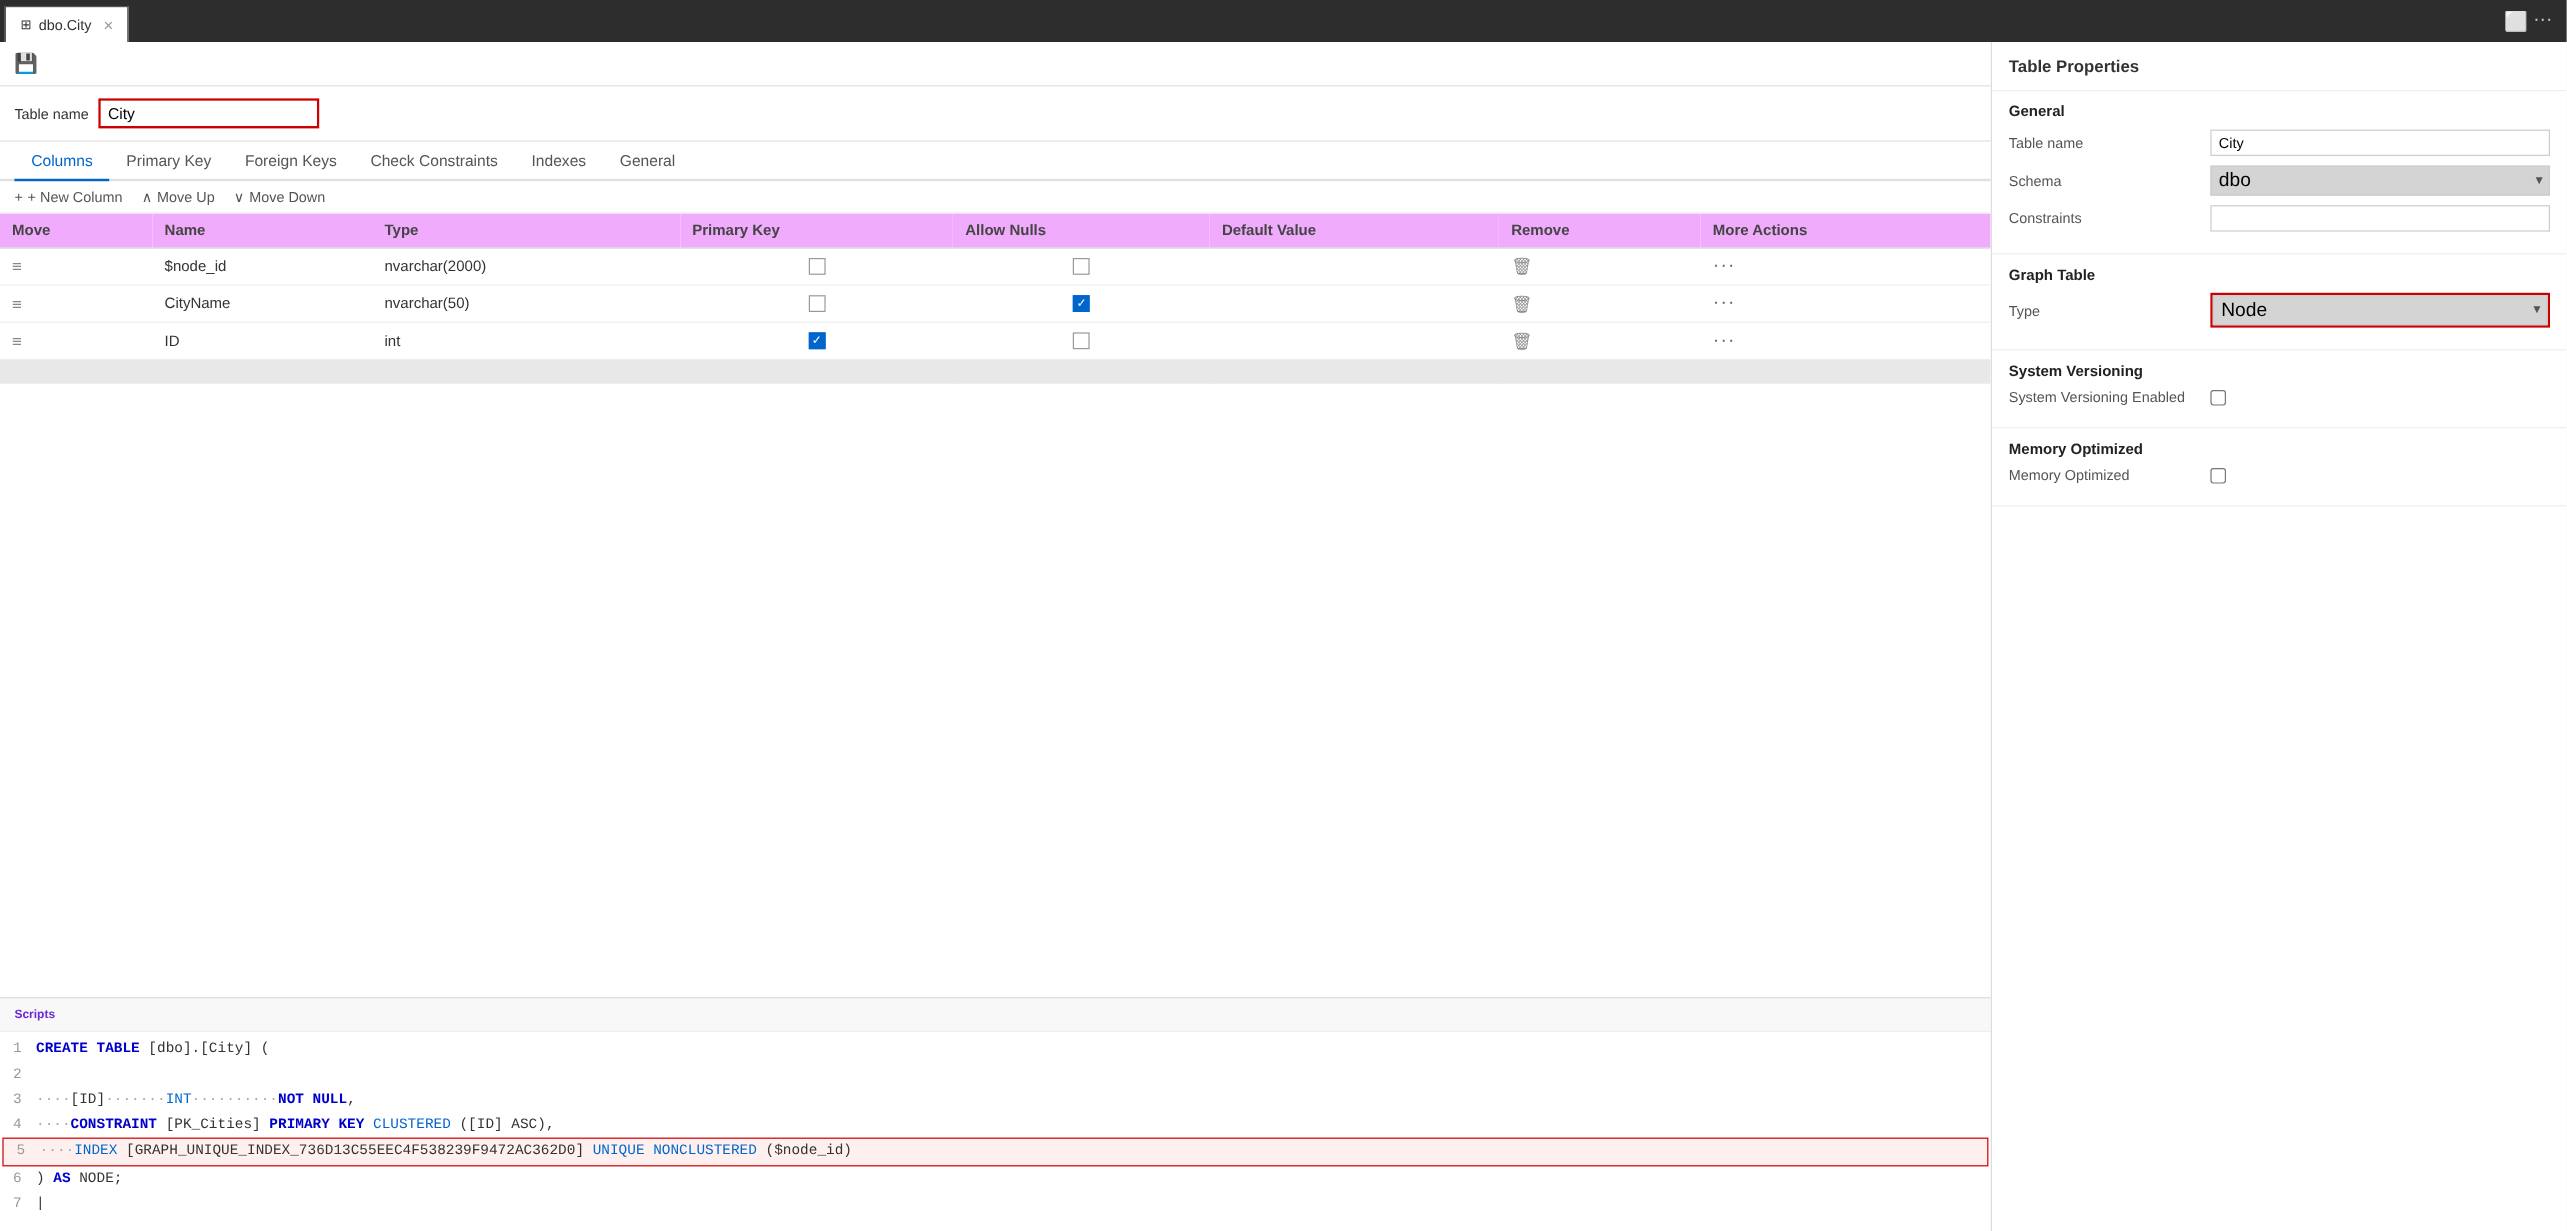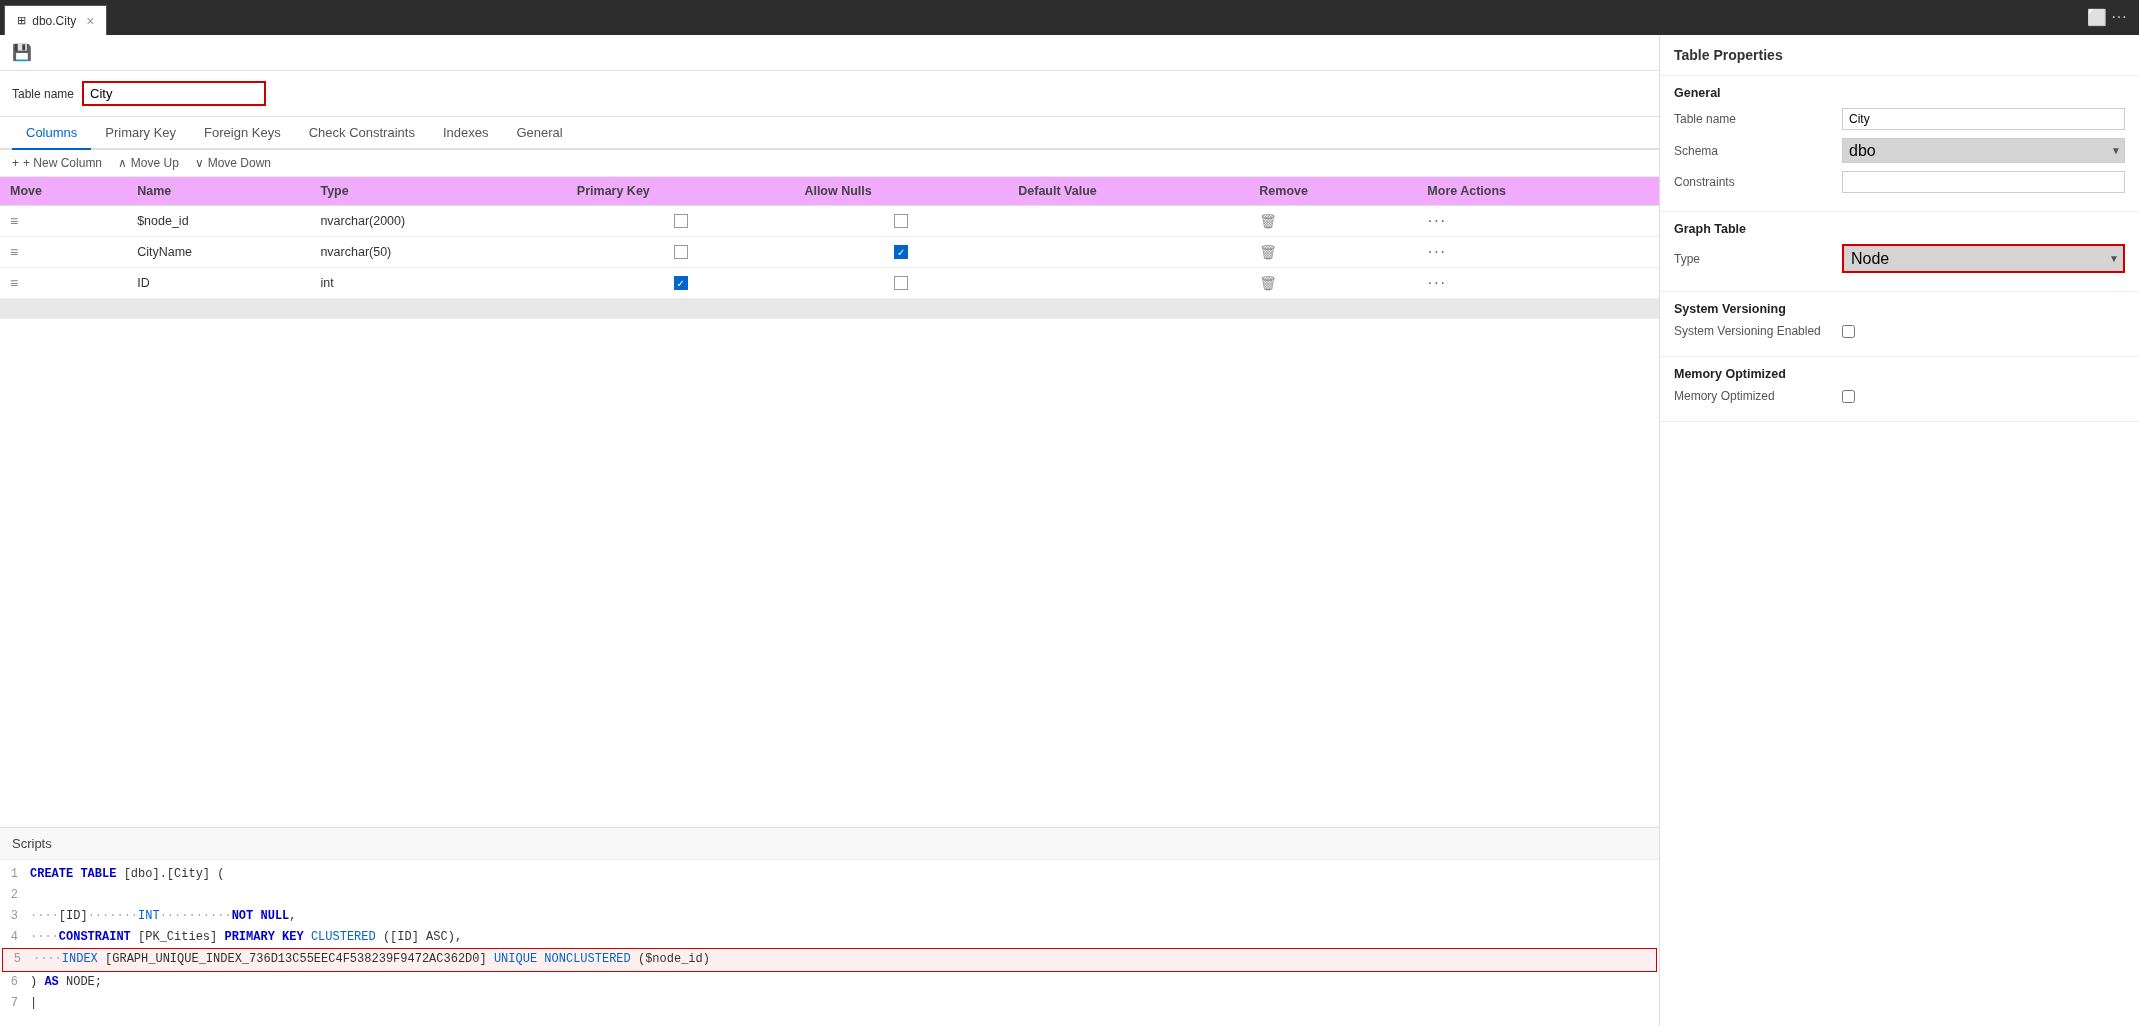--- a/index.html
+++ b/index.html
@@ -54,21 +54,21 @@
 
     .move-icon { color: #888; font-size: 14px; cursor: grab; }
     .delete-icon { color: #888; font-size: 14px; cursor: pointer; }
     .more-icon { color: #666; font-size: 16px; cursor: pointer; letter-spacing: 1px; }
 
     
     .spacer-row { height: 20px; background: #e8e8e8; }
 
     
     .scripts-section { border-top: 1px solid #ddd; background: #f8f8f8; padding: 0; }
-    .scripts-header { padding: 8px 12px; font-size: 13px; font-weight: 400; color: #404040; }
+    .scripts-header { padding: 8px 12px; font-size: 10px; font-weight: 700; color: #6d28d9; }
     .scripts-body { font-family: 'Consolas', 'Courier New', monospace; font-size: 12px; padding: 4px 0 12px 0; background: #fff; border-top: 1px solid #eee; }
     .script-line { display: flex; padding: 1px 0; line-height: 1.6; }
     .line-num { width: 30px; text-align: right; padding-right: 12px; color: #999; user-select: none; flex-shrink: 0; }
     .line-content { flex: 1; padding-right: 12px; white-space: pre; }
     .line-highlight { background: #fff0f0; border: 1px solid #c00; margin: 0 2px; }
 
     
     .kw { color: #0000cc; font-weight: bold; }
     .kw2 { color: #0066cc; }
     .dots { color: #aaa; }

